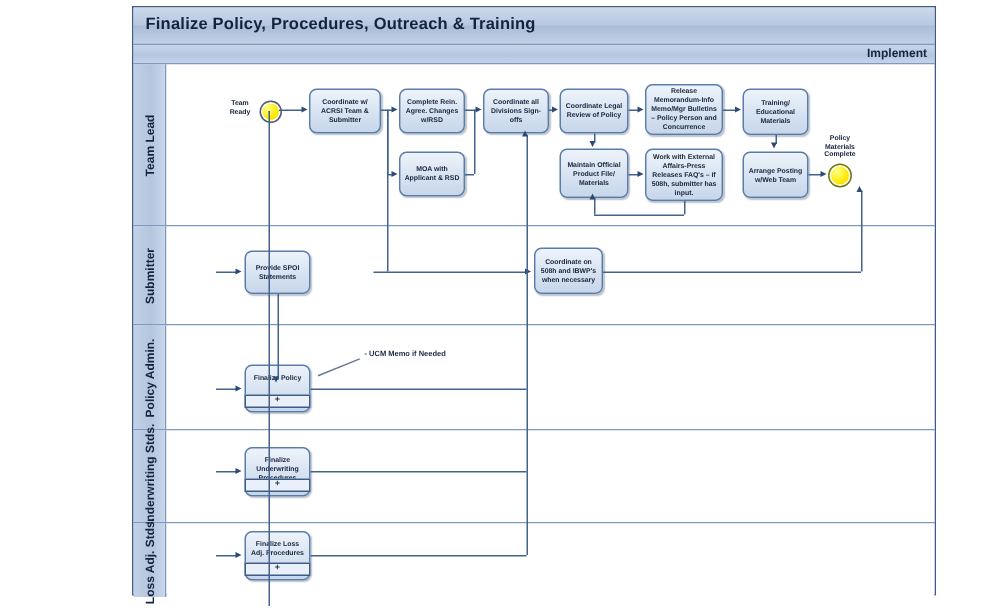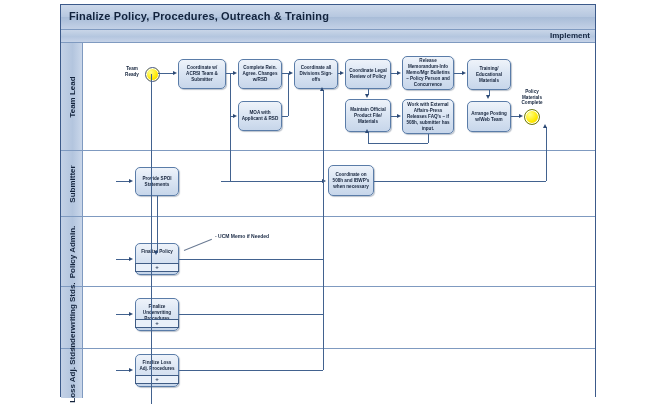--- a/index.html
+++ b/index.html
@@ -2,21 +2,21 @@
 <html><head>
 <meta charset="utf-8">
 <style>
   html,body{margin:0;padding:0;background:#ffffff;}
   body{width:672px;height:408px;overflow:hidden;font-family:"Liberation Sans",sans-serif;}
 
   #root{position:relative;width:672px;height:408px;background:#ffffff;}
 
   
   .diagram{
-    position:absolute;left:60px;top:4px;width:536px;height:393px;
+    position:absolute;left:88px;top:4px;width:536px;height:393px;
     border:1px solid #3c5a8a;box-sizing:border-box;background:#ffffff;
   }
 
   
   .title-bar{
     position:absolute;left:0;top:0;width:100%;height:25px;
     background:linear-gradient(to bottom,#cdd9ea 0%,#b7c8e0 48%,#a9bdd8 52%,#c3d1e6 100%);
     border-bottom:1px solid #7f9ac0;box-sizing:border-box;
   }
   .title-text{

